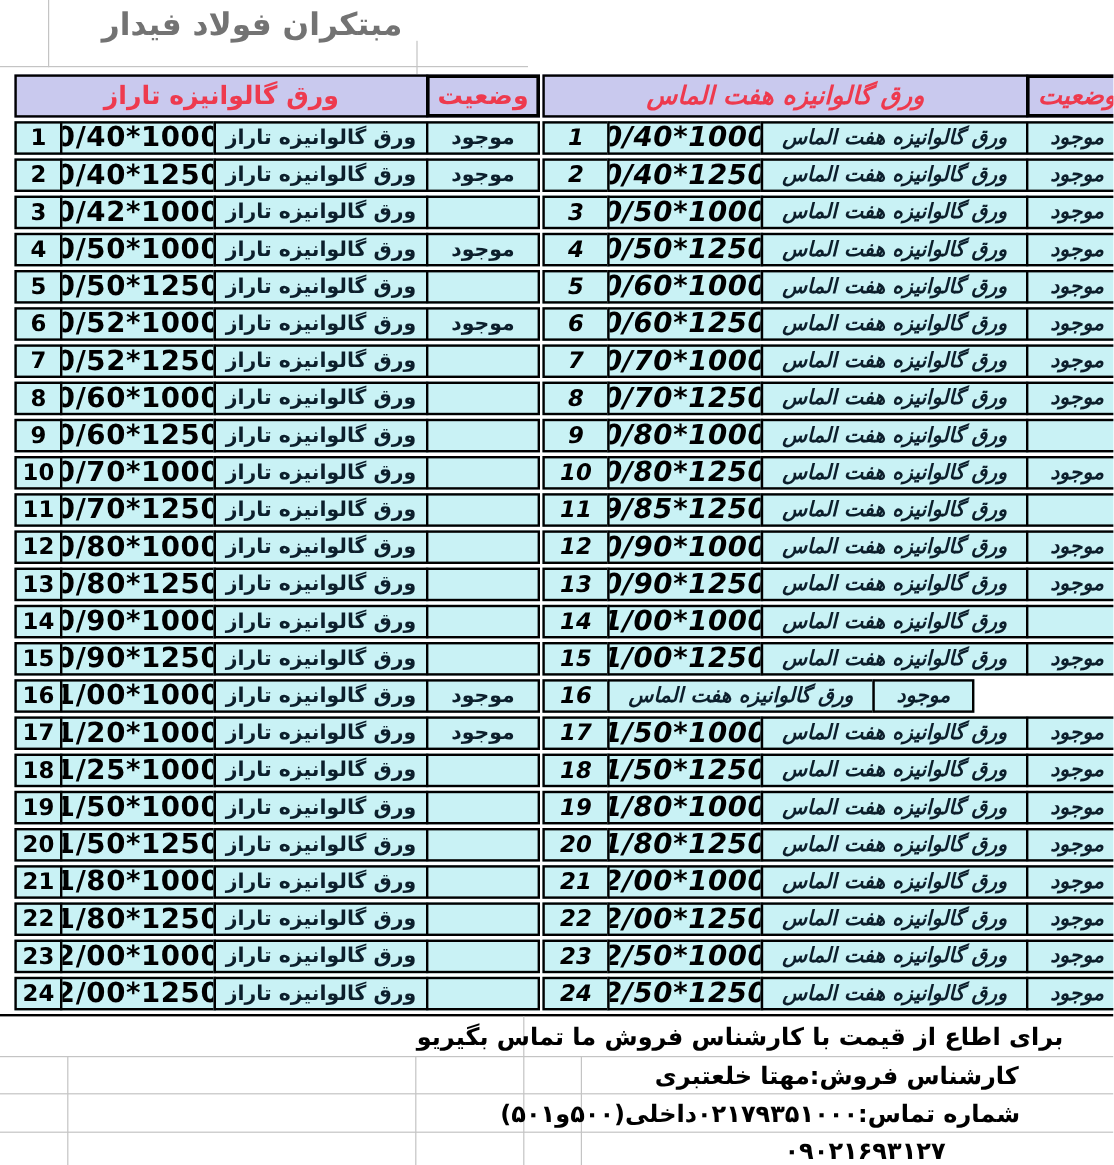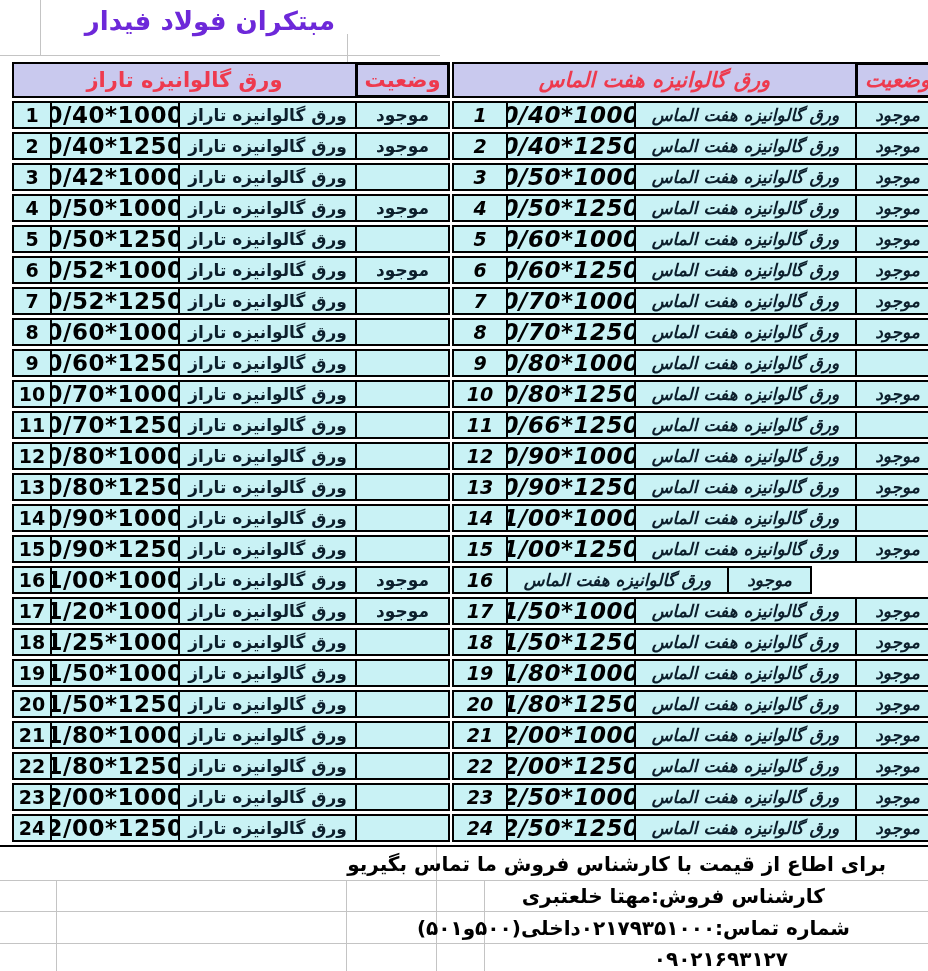--- a/index.html
+++ b/index.html
@@ -3,21 +3,21 @@
 <meta charset="utf-8">
 <style>
   * { margin:0; padding:0; box-sizing:border-box; }
   html,body { background:#ffffff; }
   body { font-family:"DejaVu Sans", sans-serif; }
   .sheet { position:relative; width:928px; height:971px; background:#fff; overflow:hidden; }
 
   
   .title-area { position:relative; width:928px; height:62px; background:#fff; }
   .title { position:absolute; left:60px; top:6px; width:300px; text-align:center;
-           font-size:26px; font-weight:700; color:#6d28d9; direction:rtl; }
+           font-size:26px; font-weight:700; color:#737373; direction:rtl; }
   .vline { position:absolute; width:1px; background:#c4c4c4; }
   .hline { position:absolute; height:1px; background:#c4c4c4; }
   .t-v1 { left:40px; top:0; height:56px; }
   .t-v2 { left:347px; top:34px; height:28px; }
   .t-h1 { left:0; top:55px; width:440px; }
 
   
   .tables { position:relative; display:flex; width:928px; align-items:flex-start;padding-left:12px; }
   .tbl { display:flex; flex-direction:column; }
   .tbl.left  { width:438px; margin-right:2px; }
@@ -50,21 +50,21 @@
   .left  .c-status { width:95px; }
   .right .c-num    { width:56px; }
   .right .c-size   { width:130px; }
   .right .c-desc   { width:223px; }
   .right .c-status { width:85px; }
 
   
   .footer { position:relative; width:928px; height:128px; border-top:2px solid #000; background:#fff; }
   .f-line { position:absolute; direction:rtl; font-weight:700; color:#000; white-space:nowrap; }
   .f-1 { top:2px;  right:42px;  font-size:20px; line-height:30px; }
-  .f-2 { top:34px; right:103px;  font-size:20px; line-height:30px; }
+  .f-2 { top:34px; right:79px;  font-size:20px; line-height:30px; }
   .f-3 { top:66px; right:78px;  font-size:20px; line-height:30px; }
   .f-4 { top:97px; right:140px; font-size:20px; line-height:30px; }
   .f-h1 { left:0; top:33px; width:928px; }
   .f-h2 { left:0; top:64px; width:928px; }
   .f-h3 { left:0; top:96px; width:928px; }
   .f-v1 { left:56px;  top:33px; height:95px; }
   .f-v2 { left:346px; top:33px; height:95px; }
   .f-v3 { left:436px; top:0;    height:128px; }
   .f-v4 { left:484px; top:33px; height:95px; }
 </style>
@@ -296,21 +296,21 @@
             <div class="cell c-status dash">_</div>
           </div>
           <div class="trow">
             <div class="cell c-num">10</div>
             <div class="cell c-size">0/80*1250</div>
             <div class="cell c-desc">ورق گالوانیزه هفت الماس</div>
             <div class="cell c-status">موجود</div>
           </div>
           <div class="trow">
             <div class="cell c-num">11</div>
-            <div class="cell c-size">0/66*1250</div>
+            <div class="cell c-size">9/85*1250</div>
             <div class="cell c-desc">ورق گالوانیزه هفت الماس</div>
             <div class="cell c-status dash">_</div>
           </div>
           <div class="trow">
             <div class="cell c-num">12</div>
             <div class="cell c-size">0/90*1000</div>
             <div class="cell c-desc">ورق گالوانیزه هفت الماس</div>
             <div class="cell c-status">موجود</div>
           </div>
           <div class="trow">

